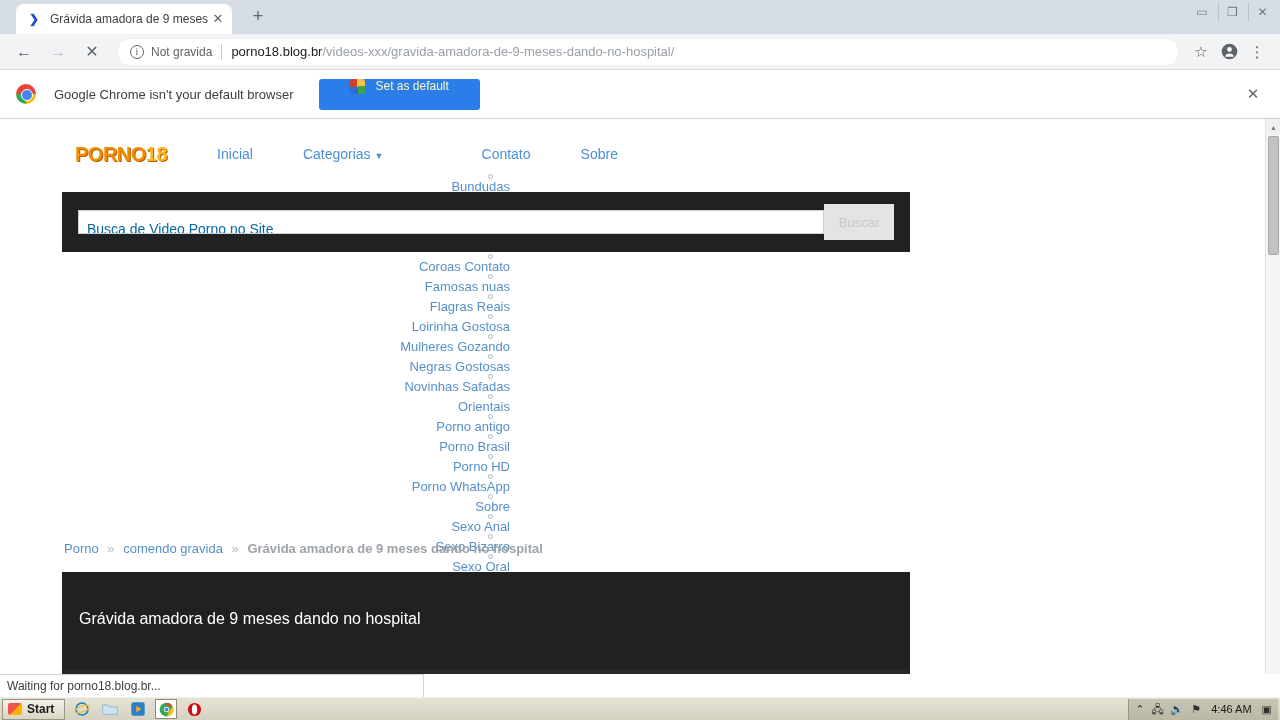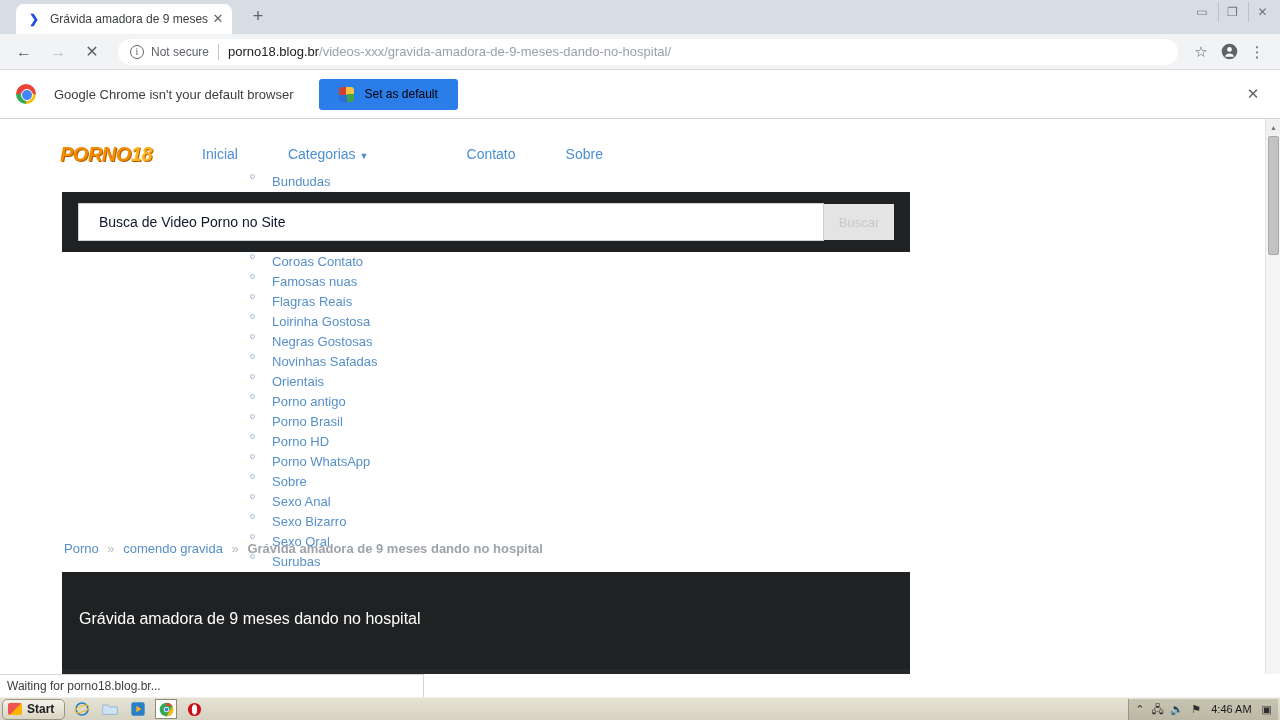--- a/index.html
+++ b/index.html
@@ -146,24 +146,24 @@
     border: 1.5px solid #ffffff;
   }
   #infobar-text {
     font-size: 13px; color: #3c4043;
     margin-left: 18px;
   }
   #set-default-button {
     margin-left: 26px;
     height: 31px;
     background: #2b7de9;
-    color: #000000;
+    color: #fef9c3;
     border-radius: 3px;
-    display: flex; align-items: center;
-    padding: 0 20px;
+    display: flex; 
+    padding: 0 31px;
     font-size: 12px;
     cursor: pointer;
   }
   #shield-icon {
     width: 15px; height: 15px; margin-right: 10px;
     border-radius: 3px;
     background: conic-gradient(#f5c242 0 25%, #3fa34d 25% 50%, #2b6fd6 50% 75%, #cf4030 75%);
     flex: 0 0 15px;
   }
   #infobar-close {
@@ -182,23 +182,22 @@
     overflow: hidden;
   }
 
   
   #site-header {
     position: absolute; left: 0; top: 12px;
     width: 1264px; height: 46px;
     display: flex; align-items: center;
   }
   #site-logo {
-    margin-left: 60px;
+    margin-left: 75px;
     font-size: 20px; font-weight: bold;
-    font-style: italic;
     letter-spacing: -0.5px;
     color: #f28c00;
     text-shadow: 1px 1px 0 #b35f00;
   }
   #site-logo .num { color: #ffb31f; }
   .site-nav-item {
     font-size: 14px; color: #4b8fd4;
     margin-left: 50px;
     cursor: pointer;
   }
@@ -206,46 +205,47 @@
   .caret { font-size: 9px; margin-left: 4px; color: #4b8fd4; }
 
   
   #category-dropdown {
     position: absolute; left: 250px; top: 55px;
     width: 260px;
     z-index: 1;
   }
   .cat-item {
     height: 20px;
-    display: flex; align-items: flex-start;
+    display: flex; align-items: flex-end;
     font-size: 13px; color: #5590c9;
     cursor: pointer;
+    flex-direction: column;
   }
   .cat-bullet {
     width: 5px; height: 5px;
     border: 1px solid #9fb9d4; border-radius: 50%;
     margin-right: 17px; flex: 0 0 5px;
   }
 
   
   #search-band {
     position: absolute; left: 62px; top: 73px;
     width: 848px; height: 60px;
     background: #1f2123;
     z-index: 3;
     display: flex; align-items: center;
     padding: 0 16px;
   }
   #search-input {
     flex: 1 1 auto;
-    height: 38px;
+    height: 24px;
     background: #ffffff;
     border: 1px solid #cfcfcf;
-    font-size: 14px; color: #0f172a;
-    padding: 0 20px;
+    font-size: 14px; color: #0369a1;
+    padding: 0 8px;
     line-height: 36px;
     white-space: nowrap; overflow: hidden;
     font-family: "Liberation Sans", sans-serif;
   }
   #search-button {
     width: 70px; height: 36px;
     background: #e4e4e4;
     color: #c7c7c7;
     font-size: 13px;
     display: flex; align-items: center; justify-content: center;
@@ -323,21 +323,21 @@
     border-top: 1px solid #f2f0e8;
     display: flex; align-items: center;
   }
   #start-button {
     height: 21px;
     margin-left: 2px;
     padding: 0 10px 0 5px;
     display: flex; align-items: center;
     background: linear-gradient(#f4f2e9, #d9d5c4);
     border: 1px solid #9a9684;
-    border-radius: 5px;
+    border-radius: 0;
     font-size: 12px; font-weight: bold; color: #1a1a1a;
     cursor: pointer;
   }
   #start-flag {
     width: 14px; height: 12px; margin-right: 5px;
     background:
       linear-gradient(135deg, #ef5350 0 50%, #ffb300 50% 100%);
     border-radius: 2px;
     flex: 0 0 14px;
   }
@@ -384,21 +384,21 @@
     </div>
   </div>
 
   <div id="toolbar">
     <div class="nav-btn">←</div>
     <div class="nav-btn disabled">→</div>
     <div class="nav-btn">✕</div>
 
     <div id="omnibox">
       <span id="security-icon">i</span>
-      <span id="security-text">Not secure</span>
+      <span id="security-text">Not gravida</span>
       <span id="omnibox-divider"></span>
       <span id="url-text"><span class="host">porno18.blog.br</span><span>/videos-xxx/gravida-amadora-de-9-meses-dando-no-hospital/</span></span>
     </div>
 
     <div class="toolbar-icon">☆</div>
     <div class="toolbar-icon">
       <svg width="17" height="17" viewBox="0 0 24 24" aria-hidden="true">
           <circle cx="12" cy="12" r="11" fill="#5f6368"></circle>
           <circle cx="12" cy="9" r="3.3" fill="#ffffff"></circle>
           <path d="M5.6 19.4a6.8 6.8 0 0 1 12.8 0z" fill="#ffffff"></path>
@@ -459,20 +459,24 @@
         <div class="cat-item">
           <span class="cat-bullet"></span>
           <span>Flagras Reais</span>
         </div>
         <div class="cat-item">
           <span class="cat-bullet"></span>
           <span>Loirinha Gostosa</span>
         </div>
         <div class="cat-item">
           <span class="cat-bullet"></span>
+          <span>Mulheres Gozando</span>
+        </div>
+        <div class="cat-item">
+          <span class="cat-bullet"></span>
           <span>Negras Gostosas</span>
         </div>
         <div class="cat-item">
           <span class="cat-bullet"></span>
           <span>Novinhas Safadas</span>
         </div>
         <div class="cat-item">
           <span class="cat-bullet"></span>
           <span>Orientais</span>
         </div>

